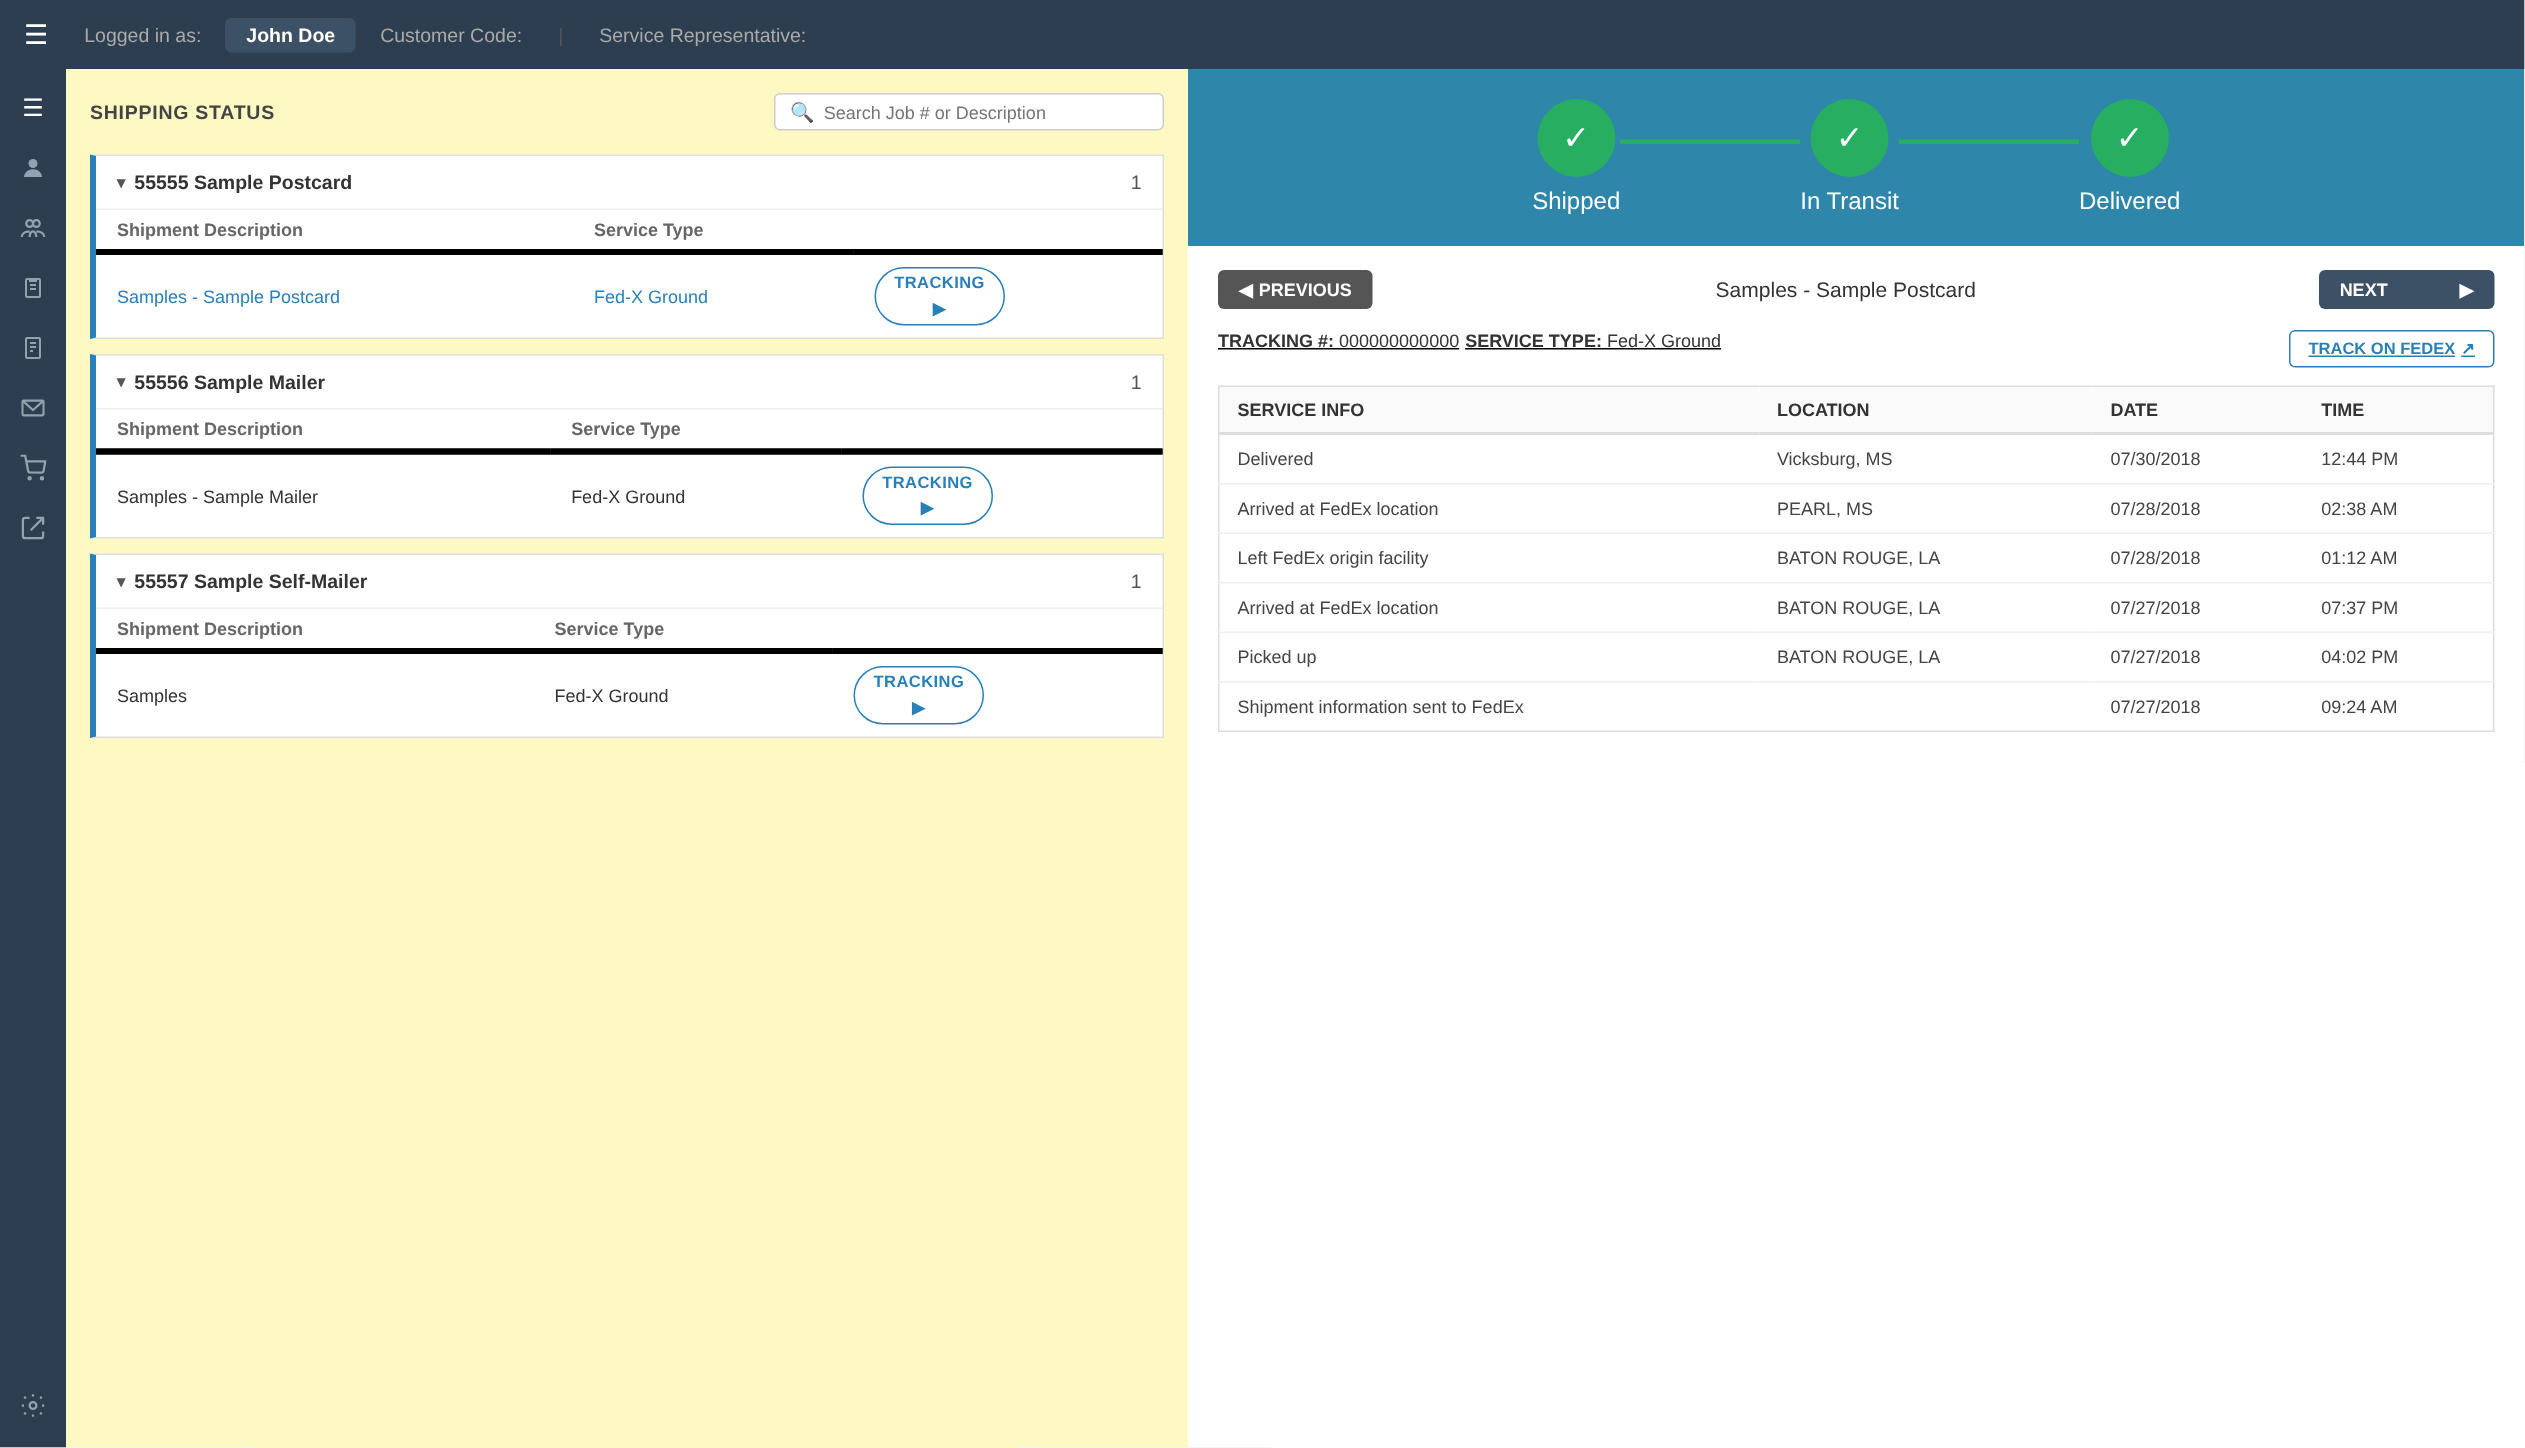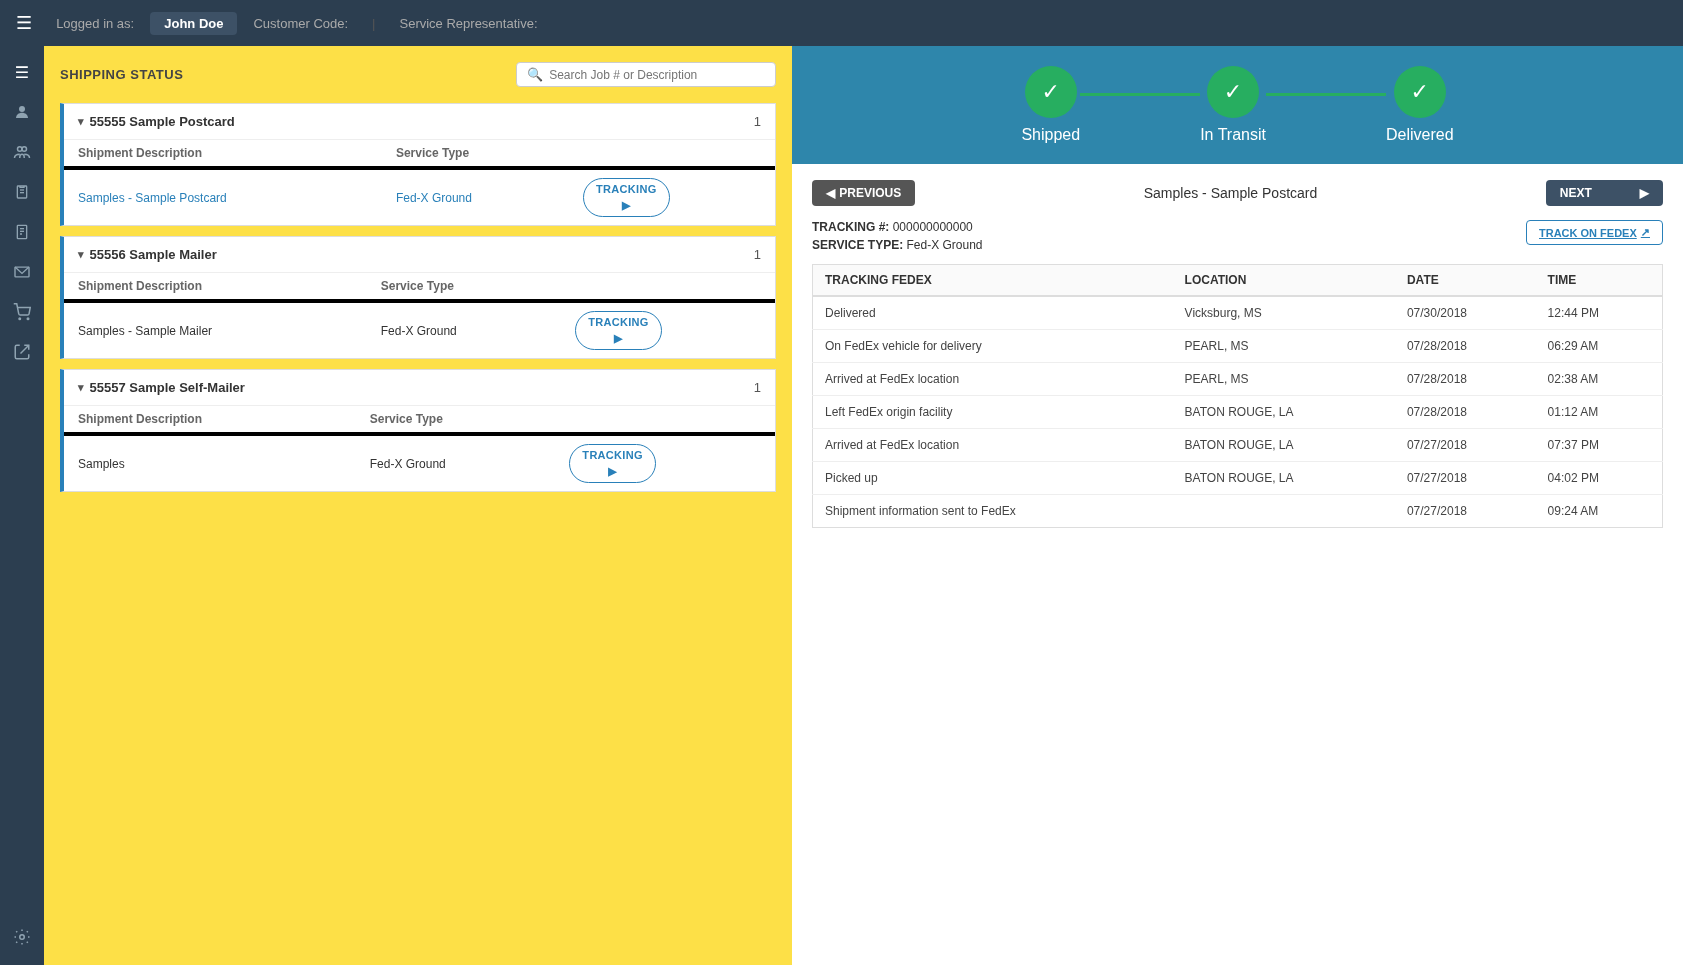--- a/index.html
+++ b/index.html
@@ -74,21 +74,21 @@
     
     .content-area {
       flex: 1;
       display: flex;
       overflow: hidden;
     }
 
     
     .left-panel {
       width: 748px;
-      background: #fde047;
+      background: #fef9c3;
       padding: 16px;
       overflow-y: auto;
       flex-shrink: 0;
     }
 
     .shipping-status-header {
       display: flex;
       align-items: center;
       justify-content: space-between;
       margin-bottom: 16px;
@@ -255,21 +255,21 @@
       color: #333;
       font-weight: 500;
     }
 
     .tracking-meta {
       margin-bottom: 12px;
       display: flex;
       align-items: flex-start;
       justify-content: space-between;
     }
-    .tracking-meta-left { display: flex; flex-direction: column; gap: 4px; }
+    .tracking-meta-left { display: flex; flex-direction: row; gap: 4px; text-decoration: underline; }
     .meta-row { font-size: 12px; color: #333; }
     .meta-label { font-weight: 700; color: #333; }
 
     .track-fedex-btn {
       display: inline-flex;
       align-items: center;
       gap: 4px;
       border: 1.5px solid #2980b9;
       color: #2980b9;
       padding: 5px 12px;
@@ -527,38 +527,32 @@
           </div>
           <button class="track-fedex-btn">
             <span>TRACK ON FEDEX</span>
             <span>↗</span>
           </button>
         </div>
 
         <table class="tracking-table">
           <thead>
             <tr>
-              <th>TRACKING FEDEX</th>
+              <th>SERVICE INFO</th>
               <th>LOCATION</th>
               <th>DATE</th>
               <th>TIME</th>
             </tr>
           </thead>
           <tbody id="tracking-tbody">
           <tr>
       <td>Delivered</td>
       <td>Vicksburg, MS</td>
       <td>07/30/2018</td>
       <td>12:44 PM</td>
-    </tr>
-              <tr>
-      <td>On FedEx vehicle for delivery</td>
-      <td>PEARL, MS</td>
-      <td>07/28/2018</td>
-      <td>06:29 AM</td>
     </tr>
               <tr>
       <td>Arrived at FedEx location</td>
       <td>PEARL, MS</td>
       <td>07/28/2018</td>
       <td>02:38 AM</td>
     </tr>
               <tr>
       <td>Left FedEx origin facility</td>
       <td>BATON ROUGE, LA</td>

